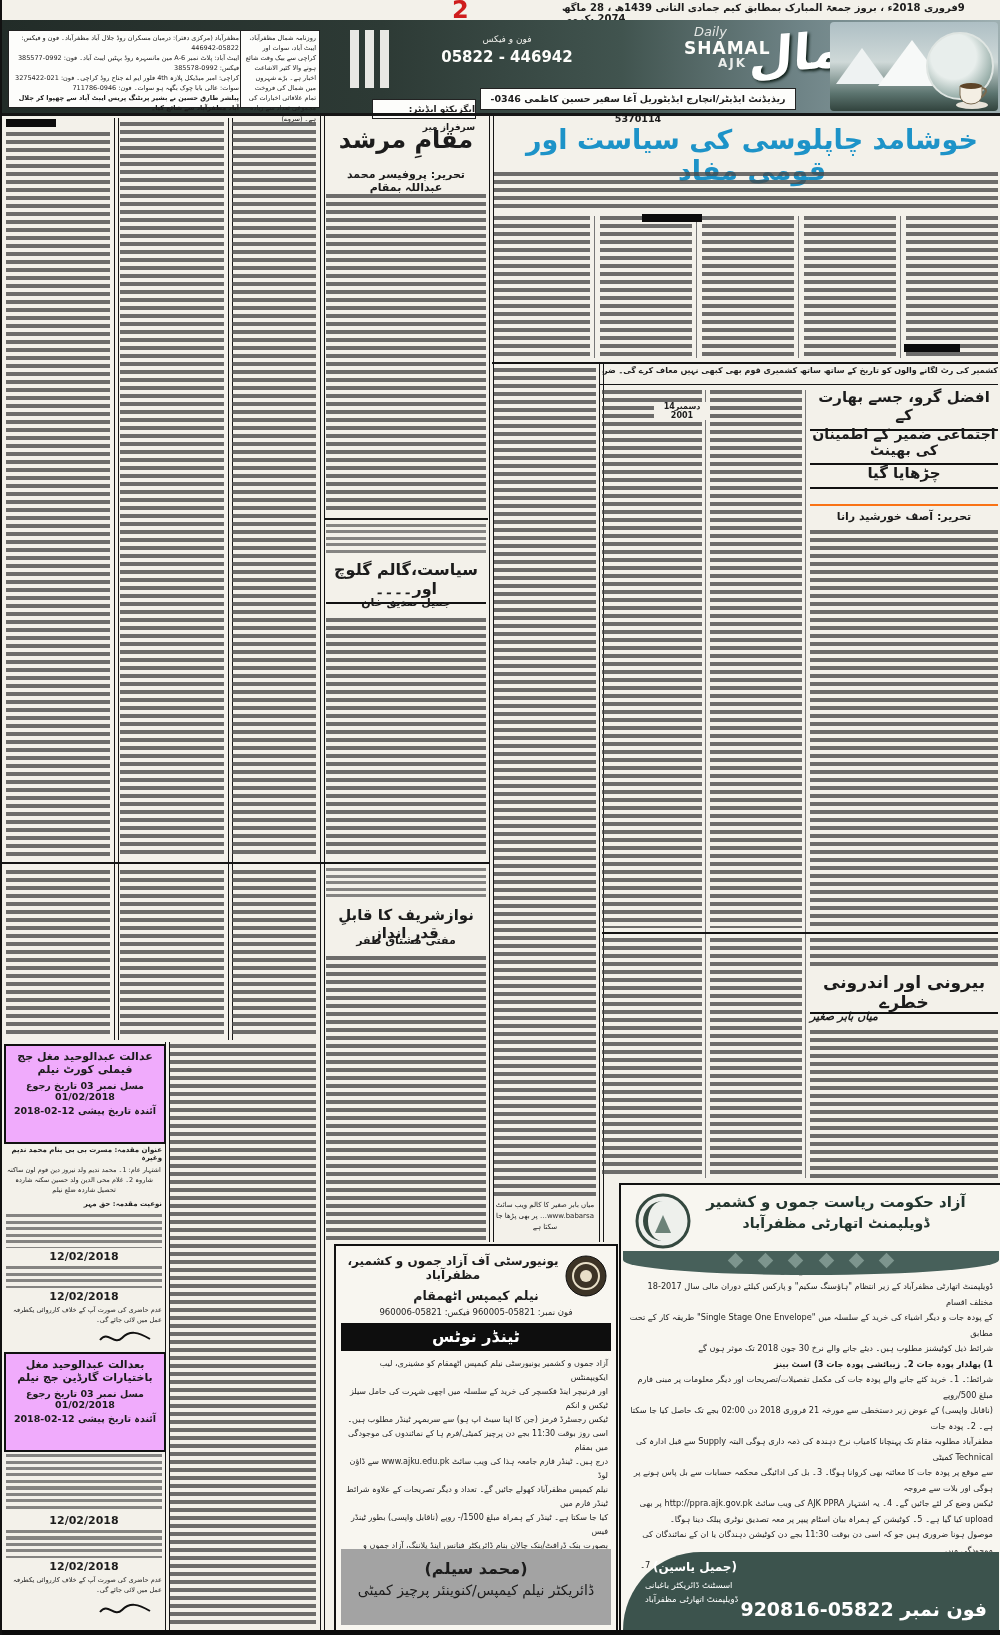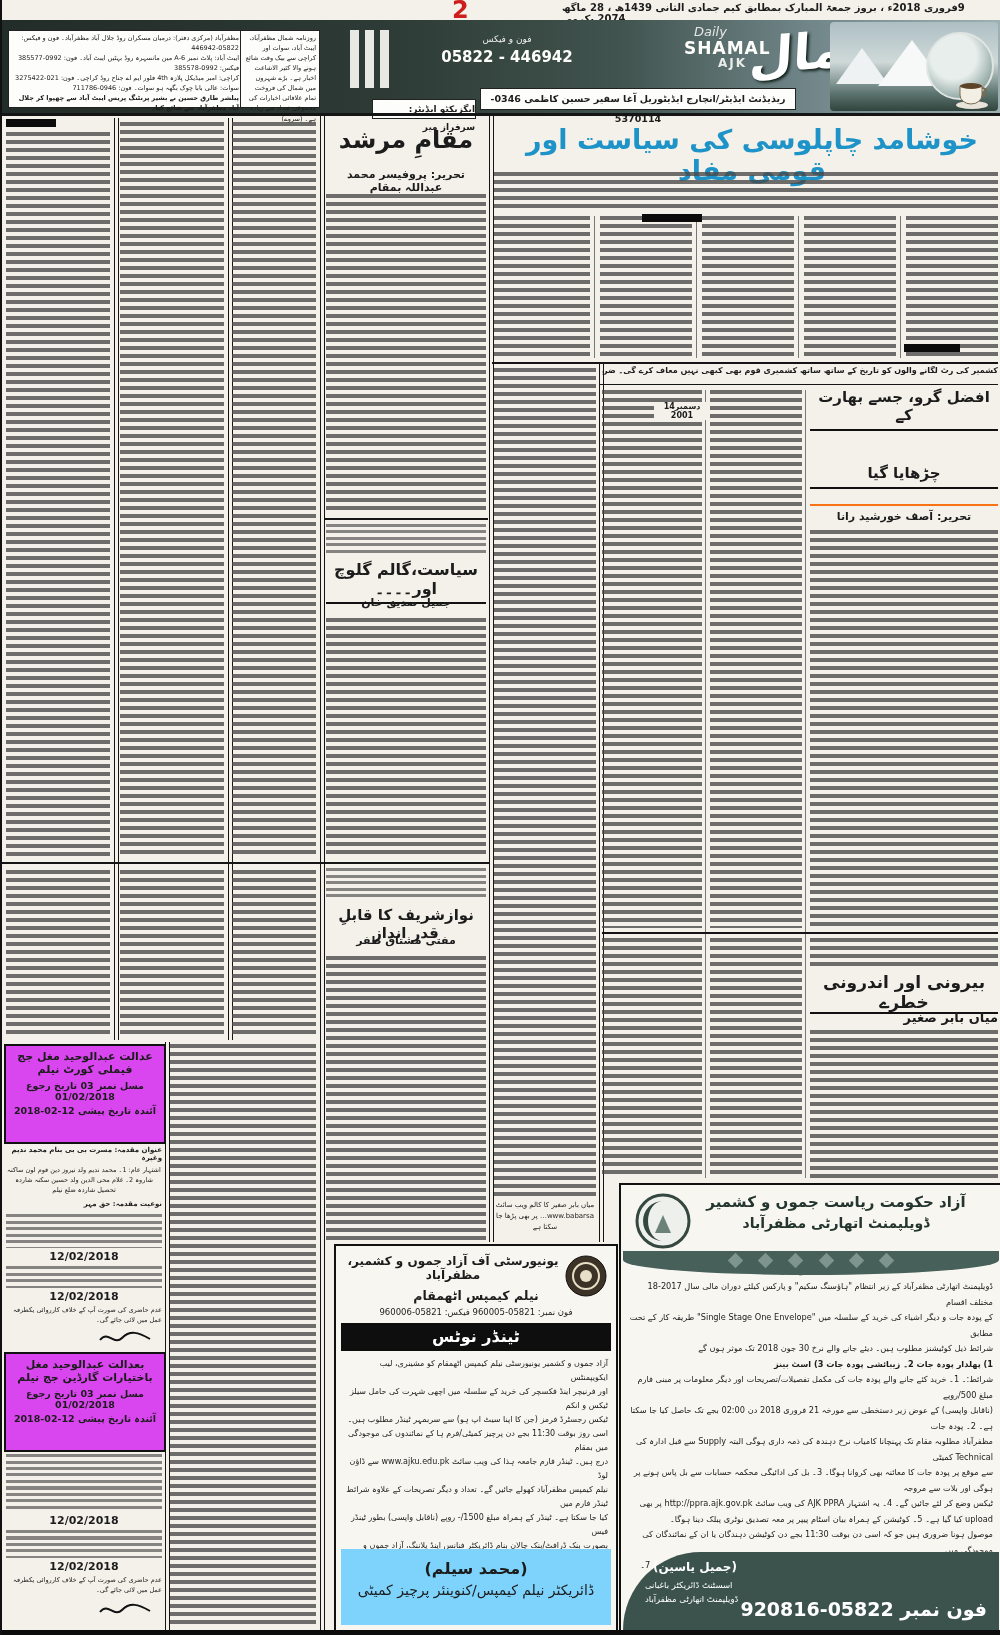--- a/index.html
+++ b/index.html
@@ -18,25 +18,25 @@
   .vrt{position:absolute;width:1px;background:#777;}
   .hr{position:absolute;height:2px;background:#151515;}
   .redact{position:absolute;background:#0c0c0c;}
   .masthead{position:absolute;left:0;top:20px;width:1000px;height:93px;
       background:linear-gradient(90deg,#222c28 0%,#2d3a35 38%,#41544f 62%,#6f8487 80%,#9fb0b2 100%);}
   .whitebox{background:#fdfdfb;border:1px solid #222;}
   .headline-main{color:#1d93c8;font-weight:bold;}
   .ul2{border-bottom:2px solid #111;}
   .banner-black{background:#0e0e0e;color:#fff;}
   .ad-border{border:2px solid #111;background:#f8f6f0;}
-  .gray-band{background:#7dd3fc;}
+  .gray-band{background:#a3a3a3;}
   .ajk-band{background:#47605a;}
   .ajk-foot{background:#3c534d;border-radius:130px 0 0 0;}
   .leaf{display:inline-block;width:11px;height:11px;background:#7d958e;transform:rotate(45deg);margin:0 7px;}
-  .notice-box{border:2px solid #111;background:#d946ef;}
+  .notice-box{border:2px solid #111;background:#f0abfc;}
   .tinytxt{font-size:6.5px;line-height:1.55;}
   .mountain{position:absolute;width:0;height:0;border-style:solid;}
 </style>
 </head>
 <body>
 
 <div id="page">
 
   <div class="abs rtl b" style="left:560px;top:2px;width:432px;font-size:10px;text-align:left;">9فروری 2018ء ، بروز جمعۃ المبارک بمطابق کیم جمادی الثانی 1439ھ ، 28 ماگھ 2074 بکرمی</div>
   <div class="abs b" style="left:450px;top:-4px;font-size:24px;color:#cf1d1d;">2</div>
@@ -136,30 +136,31 @@
   <div class="hr" style="left:598px;top:384px;width:398px;height:1px;"></div>
 
   <div class="abs sim" style="left:492px;top:368px;width:102px;height:828px;"></div>
   <div class="abs rtl tinytxt" style="left:492px;top:1200px;width:102px;font-size:7px;text-align:center;">میاں بابر صغیر کا کالم ویب سائٹ www.babarsa… پر بھی پڑھا جا سکتا ہے</div>
 
   <div class="abs sim" style="left:600px;top:390px;width:100px;height:538px;"></div>
   <div class="abs sim" style="left:708px;top:390px;width:92px;height:538px;"></div>
   <div class="abs b ctr" style="left:652px;top:402px;width:56px;font-size:8px;background:#f3f1ea;">14دسمبر 2001</div>
 
   <div class="abs rtl ctr b ul2" style="left:808px;top:388px;width:188px;font-size:15px;padding-bottom:5px;">افضل گرو، جسے بھارت کے</div>
+  <div class="abs rtl ctr b ul2" style="left:808px;top:426px;width:188px;font-size:14px;padding-bottom:5px;">اجتماعی ضمیر کے اطمینان کی بھینٹ</div>
   <div class="abs rtl ctr b ul2" style="left:808px;top:464px;width:188px;font-size:15px;padding-bottom:5px;">چڑھایا گیا</div>
   <div class="abs rtl ctr b" style="left:808px;top:504px;width:188px;font-size:11px;border-top:2px solid #f97316;padding-top:4px;">تحریر: آصف خورشید رانا</div>
   <div class="abs sim" style="left:808px;top:530px;width:188px;height:398px;"></div>
 
   <div class="hr" style="left:600px;top:932px;width:396px;"></div>
   <div class="abs sim" style="left:600px;top:938px;width:100px;height:240px;"></div>
   <div class="abs sim" style="left:708px;top:938px;width:92px;height:240px;"></div>
   <div class="abs sim" style="left:808px;top:938px;width:188px;height:28px;"></div>
   <div class="abs rtl ctr b ul2" style="left:808px;top:972px;width:188px;font-size:17px;">بیرونی اور اندرونی خطرے</div>
-  <div class="abs rtl b" style="left:808px;top:1010px;width:188px;font-size:13px;text-align:right;">میاں بابر صغیر</div>
+  <div class="abs rtl b" style="left:808px;top:1010px;width:188px;font-size:11px;text-align:left;font-style:italic;">میاں بابر صغیر</div>
   <div class="abs sim" style="left:808px;top:1030px;width:188px;height:148px;"></div>
 
   <div class="abs notice-box rtl ctr" style="left:2px;top:1044px;width:158px;height:96px;">
     <div class="b" style="font-size:11px;margin-top:4px;padding:0 4px;">عدالت عبدالوحید مغل جج فیملی کورٹ نیلم</div>
     <div class="b" style="font-size:9.5px;margin-top:4px;">مسل نمبر 03 تاریخ رجوع 01/02/2018</div>
     <div class="b" style="font-size:9.5px;margin-top:3px;">آئندہ تاریخ پیشی 12-02-2018</div>
   </div>
   <div class="abs rtl b" style="left:4px;top:1146px;width:156px;font-size:7px;text-align:right;">عنوان مقدمہ: مسرت بی بی بنام محمد ندیم وغیرہ</div>
   <div class="abs rtl" style="left:4px;top:1166px;width:156px;font-size:6.5px;text-align:center;line-height:1.5;">اشتہار عام: 1۔ محمد ندیم ولد نیروز دین قوم لون ساکنہ شاروہ 2۔ غلام محی الدین ولد حسین سکنہ شاردہ تحصیل شاردہ ضلع نیلم</div>
   <div class="abs rtl b" style="left:4px;top:1200px;width:156px;font-size:7px;text-align:right;">نوعیت مقدمہ: حق مہر</div>

